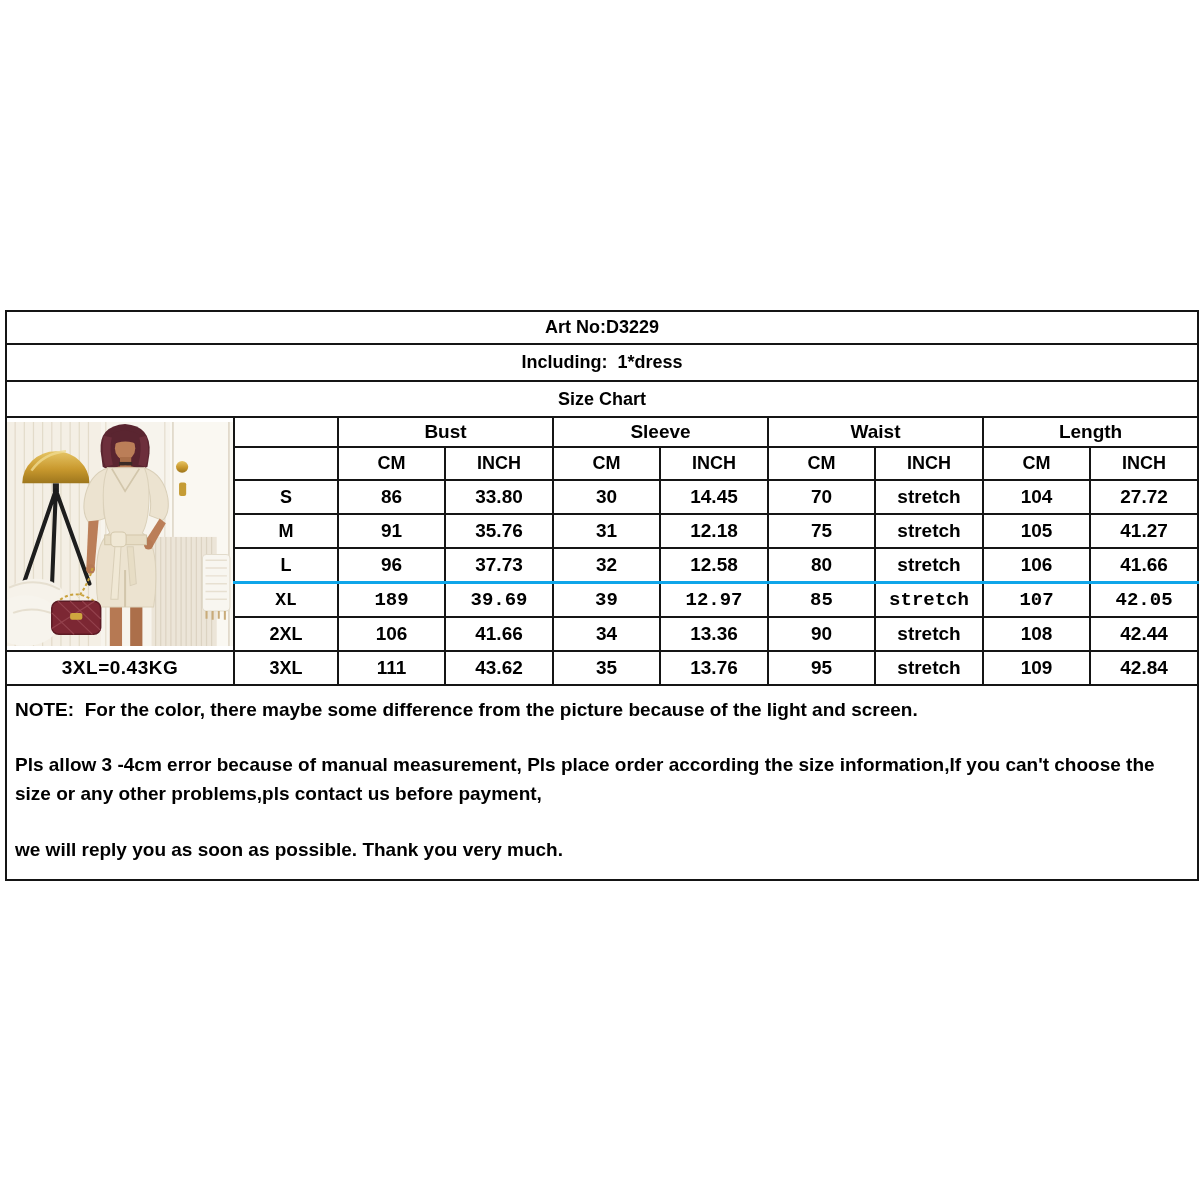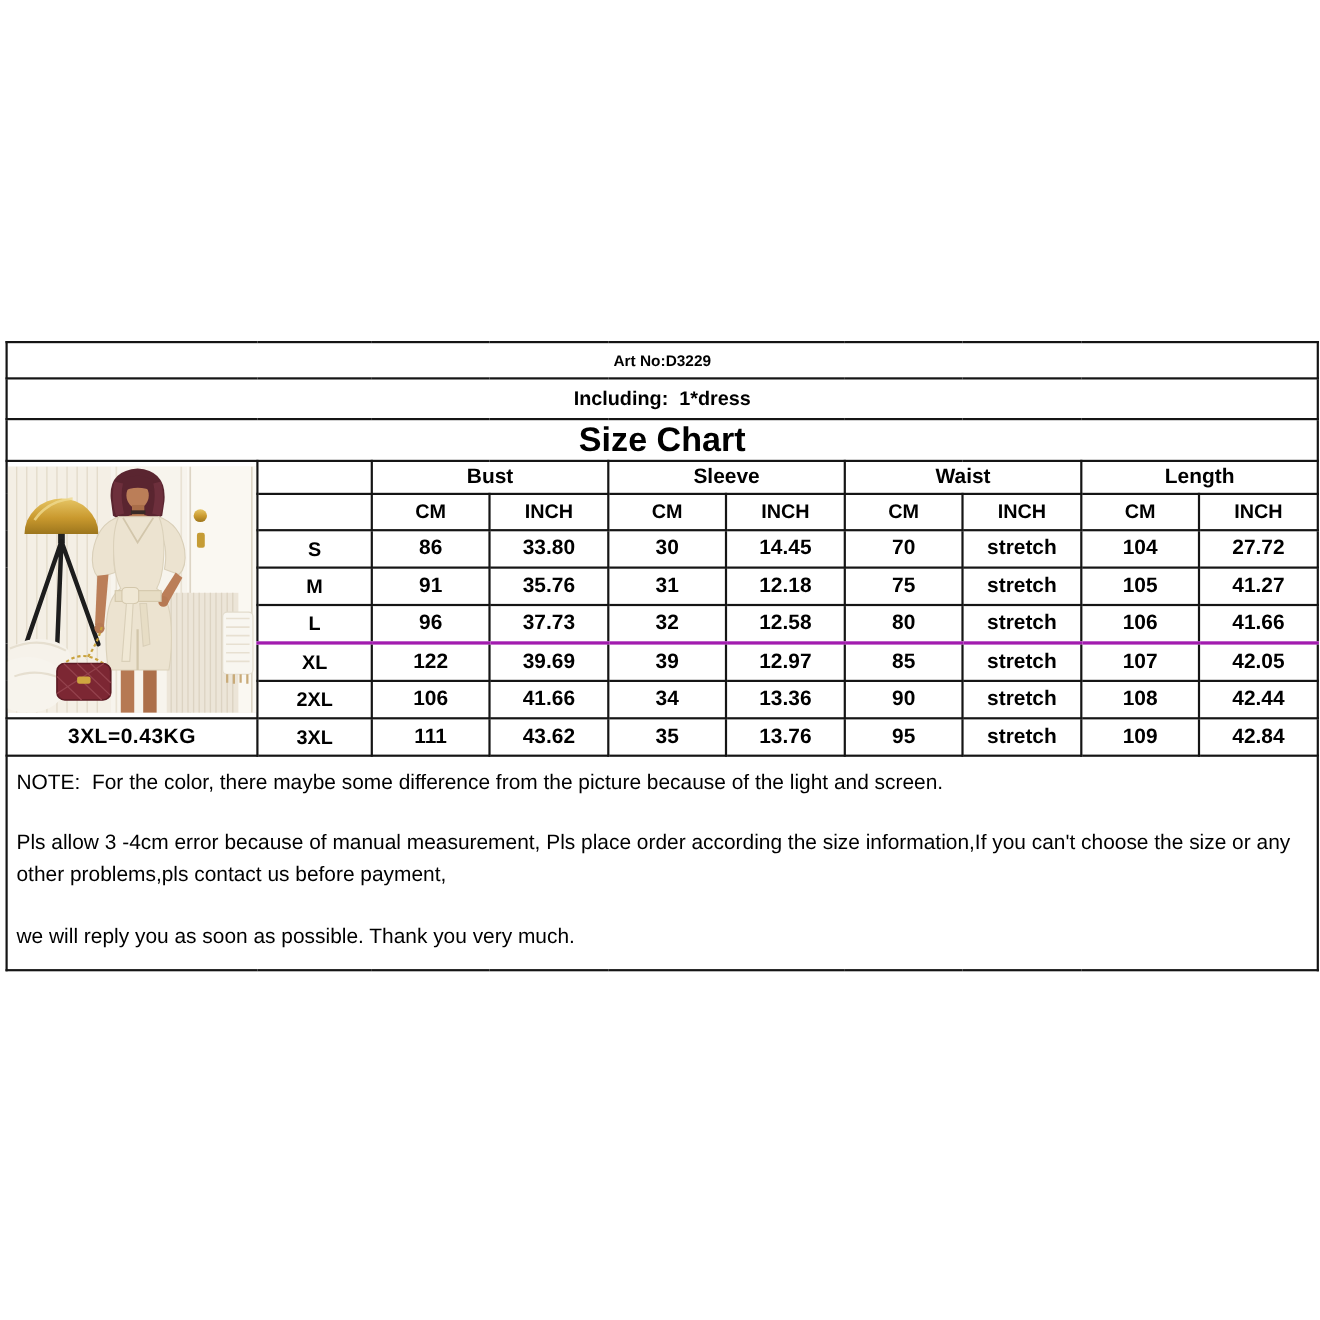--- a/index.html
+++ b/index.html
@@ -8,34 +8,34 @@
     font-family:"Liberation Sans",sans-serif;color:#000;overflow:hidden;
   }
   table.chart{
     position:absolute;left:5px;top:310px;width:1192px;
     border-collapse:collapse;table-layout:fixed;
   }
   table.chart td{
     border:2px solid #151515;text-align:center;vertical-align:middle;
     padding:0;overflow:hidden;
   }
-  tr.art-row td{height:31px;font-weight:bold;font-size:14px;border-radius:11px;}
+  tr.art-row td{height:31px;font-weight:bold;font-size:18px;border-radius:11px;}
   tr.inc-row td{height:35px;font-weight:bold;font-size:18px;white-space:pre;margin-top:20px;}
-  tr.title-row td{height:34px;font-weight:bold;font-size:31px;}
+  tr.title-row td{height:34px;font-weight:bold;font-size:18px;}
   tr.group-row td{height:28px;font-weight:bold;font-size:19px;}
   tr.sub-row td{height:31px;font-weight:bold;font-size:18px;margin-left:36px;}
   tr.data-row td{height:32px;font-size:19px;font-weight:bold;}
   tr.data-row td.size-cell{font-size:18px;}
-  tr.thick-top td{border-top:3px solid #a21caf;}
+  tr.thick-top td{border-top:3px solid #0ea5e9;font-family:Liberation Mono, monospace;}
   td.photo-cell{vertical-align:top;padding:1px 2px 6px 3px;background:#fff;}
   td.photo-cell svg{display:block;width:100%;height:224px;}
   td.weight-cell{font-size:25px;font-weight:bold;letter-spacing:0.5px;}
   tr.note-row td{
     height:184px;text-align:left;vertical-align:top;padding:9px 8px 0 8px;
-    font-size:19px;font-weight:normal;
+    font-size:19px;font-weight:bold;
   }
   tr.note-row p{margin:0;white-space:pre-wrap;line-height:29px;}
   tr.note-row p.note-1{margin-bottom:26px;}
   tr.note-row p.note-2{margin-bottom:27px;}
 </style>
 </head>
 <body>
 
 <div class="sheet">
   <table class="chart">
@@ -201,21 +201,21 @@
       <td>32</td>
       <td>12.58</td>
       <td>80</td>
       <td>stretch</td>
       <td>106</td>
       <td>41.66</td>
     </tr>
 
     <tr class="data-row thick-top">
       <td class="size-cell">XL</td>
-      <td>122</td>
+      <td>189</td>
       <td>39.69</td>
       <td>39</td>
       <td>12.97</td>
       <td>85</td>
       <td>stretch</td>
       <td>107</td>
       <td>42.05</td>
     </tr>
 
     <tr class="data-row">

